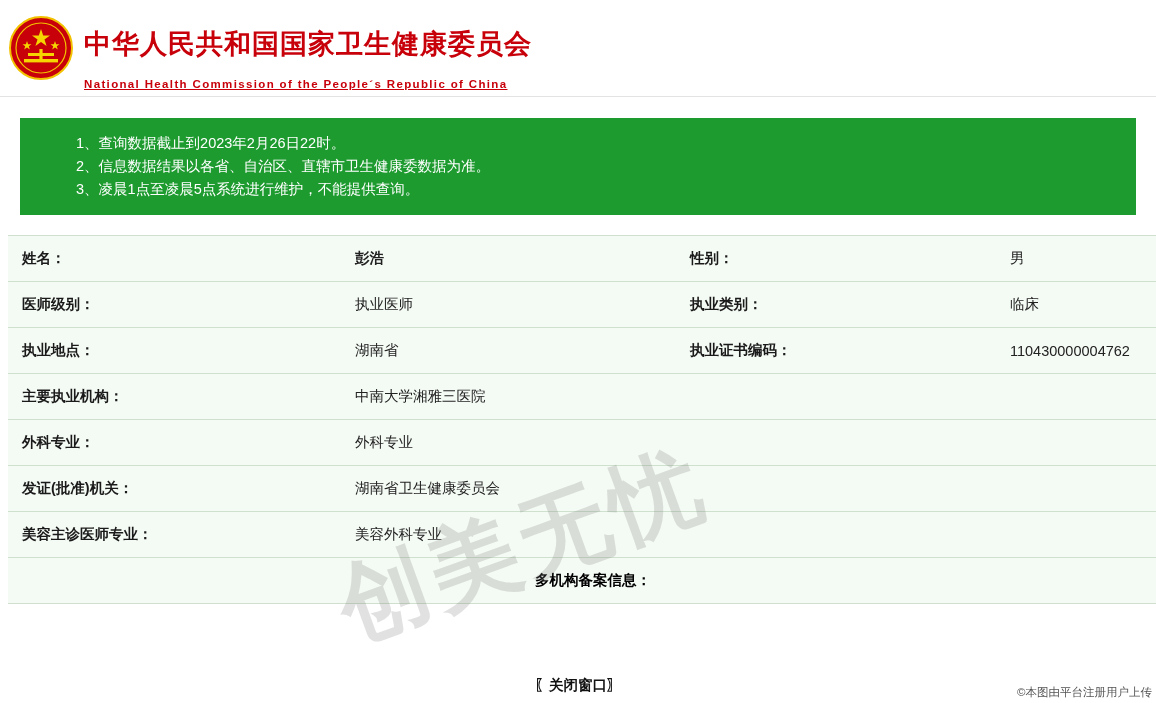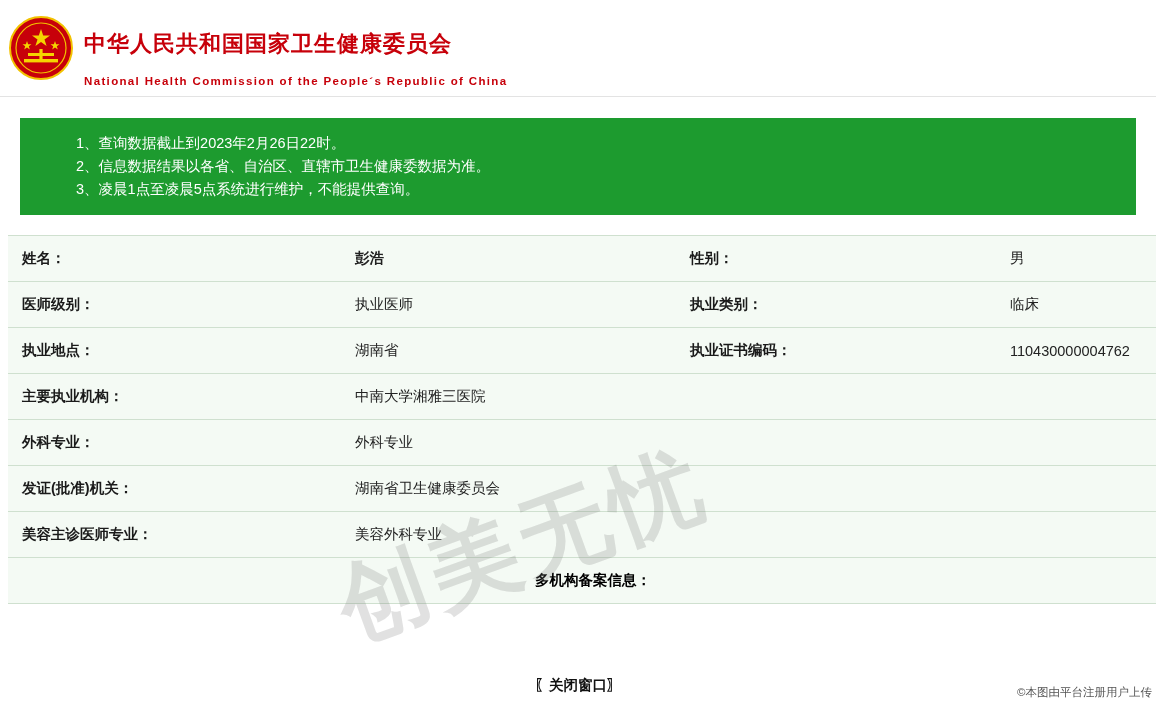--- a/index.html
+++ b/index.html
@@ -43,36 +43,37 @@
     position: relative;
   }
   .emblem svg { display: block; }
   .header-text {
     display: flex;
     flex-direction: column;
     justify-content: center;
   }
   .header-cn {
     font-family: "DejaVu Sans", sans-serif;
-    font-size: 22px;
+    font-size: 27px;
     font-weight: bold;
     color: #c7000a;
     letter-spacing: 1px;
     line-height: 1.15;
     white-space: nowrap;
     margin-top: 22px;
   }
   .header-en {
     font-family: "Liberation Sans", sans-serif;
     font-size: 11.5px;
     font-weight: bold;
     color: #c7000a;
     letter-spacing: 1.35px;
     margin-top: 18px;
     white-space: nowrap;
+    text-decoration: underline;
   }
 
   
   .notice-wrap {
     padding: 21px 20px 0 20px;
   }
   .notice {
     background: #1d9b2f;
     color: #ffffff;
     padding: 14px 18px 14px 56px;

